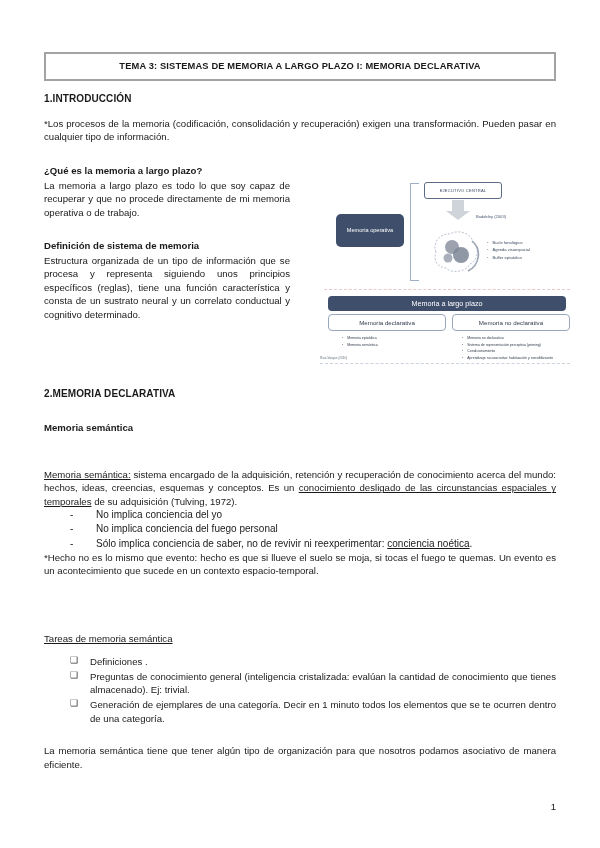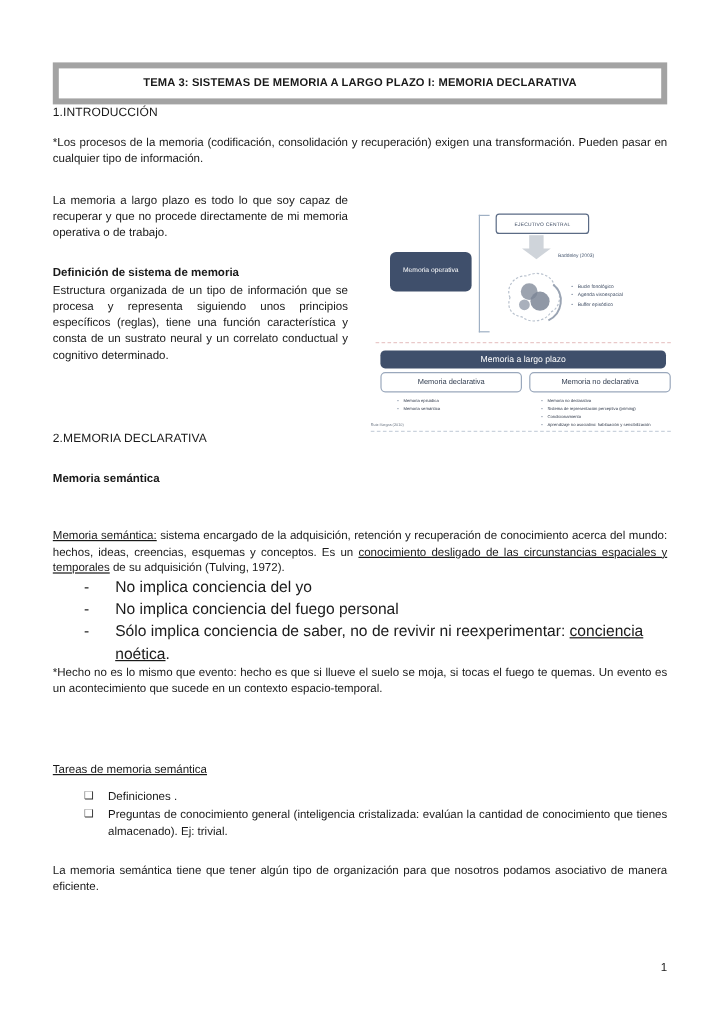--- a/index.html
+++ b/index.html
@@ -24,32 +24,33 @@
   }
   .content {
     position: absolute;
     left: 44px;
     top: 52px;
     width: 512px;
   }
 
   
   .title-box {
-    border: 5px solid #a3a3a3;
+    border: 2px solid #a3a3a3;
     padding: 7px 4px 8px 4px;
     text-align: center;
     font-size: 9.3px;
     font-weight: bold;
     letter-spacing: 0.15px;
   }
 
   .heading {
     font-size: 10px;
-    margin: 2px 0 13px 0;
+    margin: 12px 0 13px 0;
     letter-spacing: 0.1px;
+    font-weight: bold;
   }
   p {
     margin: 0 0 11px 0;
     font-size: 9.6px;
     line-height: 1.40;
     text-align: justify;
   }
   .tight { margin-bottom: 0; margin-top: 33px; }
   .spacer-sm { height: 10px; }
   .spacer-md { height: 18px; }
@@ -68,21 +69,21 @@
   .sub-title {
     font-weight: bold;
     font-size: 9.6px;
     margin: 0 0 1px 0;
     line-height: 1.35;
   }
 
   
   .figure {
     position: absolute;
-    left: 269px;
+    left: 280px;
     top: 6px;
     width: 246px;
     height: 176px;
   }
   .fig-top {
     position: relative;
     height: 118px;
     border-bottom: 1px dashed #e9c9c9;
   }
   .mem-op {
@@ -239,21 +240,21 @@
     right: 0;
     bottom: -2px;
     border-top: 1px dashed #cbd3dd;
   }
 
   
   ul.dash-list {
     list-style: none;
     margin: 0 0 0 0;
     padding: 0 0 0 26px;
-    font-size: 13px;
+    font-size: 10px;
     line-height: 1.42;
   }
   ul.dash-list li {
     position: relative;
     padding-left: 26px;
     margin: 0;
   }
   ul.dash-list li:before {
     content: "-";
     position: absolute;
@@ -298,20 +299,21 @@
     <div class="title-box">TEMA 3: SISTEMAS DE MEMORIA A LARGO PLAZO I: MEMORIA DECLARATIVA</div>
 
     <div class="heading">1.INTRODUCCIÓN</div>
 
     <p>*Los procesos de la memoria (codificación, consolidación y recuperación) exigen una transformación. Pueden pasar en cualquier tipo de información.</p>
 
     <div class="spacer-sm"></div>
 
     <div class="cols">
       <div class="col-left">
+        <div class="sub-title">¿Qué es la memoria a largo plazo?</div>
         <p>La memoria a largo plazo es todo lo que soy capaz de recuperar y que no procede directamente de mi memoria operativa o de trabajo.</p>
 
         <div class="spacer-sm"></div>
 
         <div class="sub-title">Definición de sistema de memoria</div>
         <p>Estructura organizada de un tipo de información que se procesa y representa siguiendo unos principios específicos (reglas), tiene una función característica y consta de un sustrato neural y un correlato conductual y cognitivo determinado.</p>
       </div>
 
       <div class="figure">
         <div class="fig-top">
@@ -391,20 +393,21 @@
 
     <div class="spacer-sm"></div>
 
     <p class="tight"><u class="ul">Tareas de memoria semántica</u></p>
 
     <div class="spacer-sm"></div>
 
     <ul class="box-list">
       <li>Definiciones .</li>
       <li>Preguntas de conocimiento general (inteligencia cristalizada: evalúan la cantidad de conocimiento que tienes almacenado). Ej: trivial.</li>
+      <li>Generación de ejemplares de una categoría. Decir en 1 minuto todos los elementos que se te ocurren dentro de una categoría.</li>
     </ul>
 
     <div class="spacer-md"></div>
 
     <p>La memoria semántica tiene que tener algún tipo de organización para que nosotros podamos asociativo de manera eficiente.</p>
 
   </div>
 
   <div class="page-number">1</div>
 </div>

